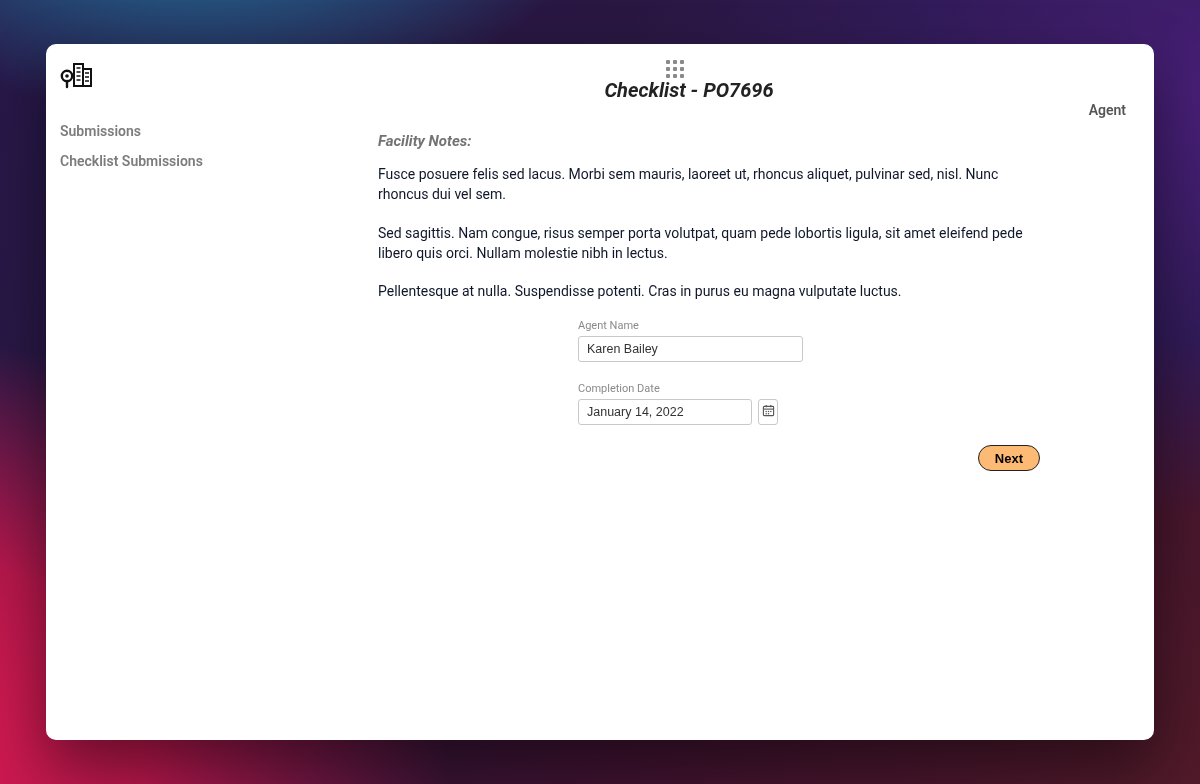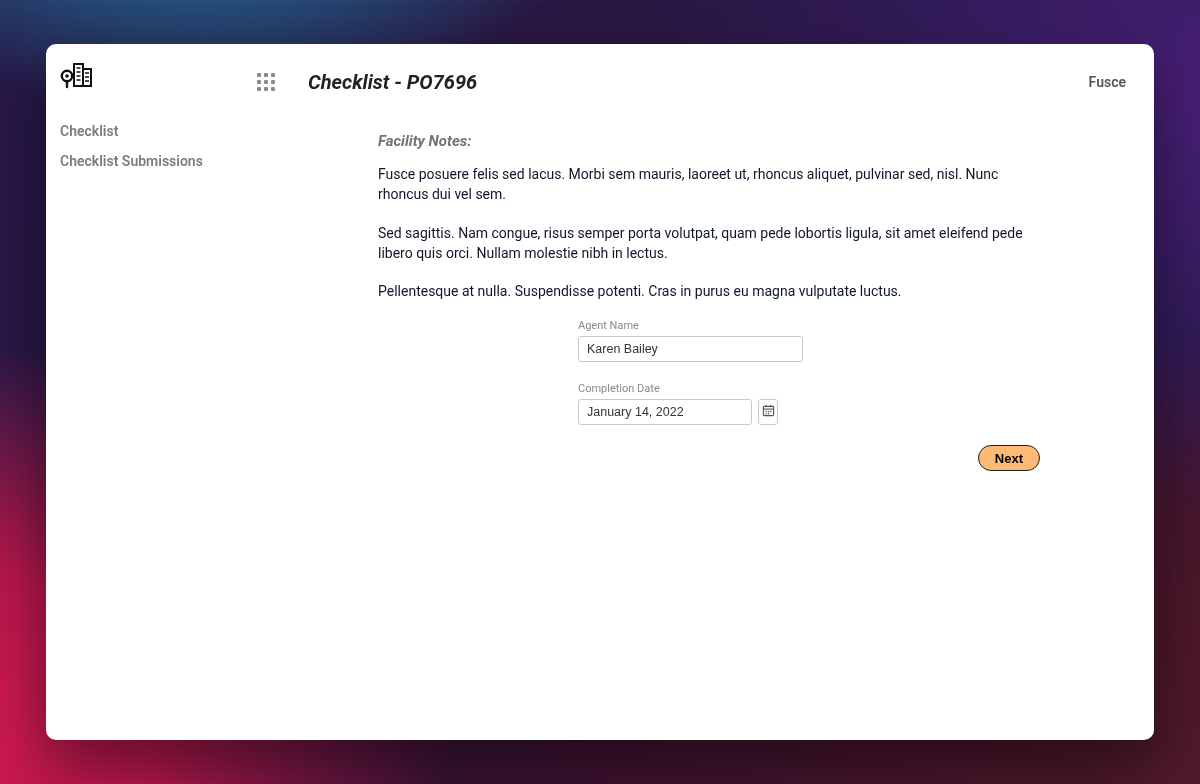--- a/index.html
+++ b/index.html
@@ -39,20 +39,21 @@
     .main {
       flex: 1;
       padding: 16px 0 0 0;
       position: relative;
     }
     .topbar {
       display: flex;
       align-items: center;
       padding: 0 28px 0 6px;
       height: 44px;
+      flex-direction: column;
     }
     .apps-btn {
       width: 28px; height: 28px;
       display: flex; align-items: center; justify-content: center;
       cursor: pointer;
       margin-right: 28px;
     }
     .apps-grid {
       display: grid;
       grid-template-columns: repeat(3, 4px);
@@ -140,41 +141,41 @@
           <line x1="16.5" y1="8" x2="20.5" y2="8" stroke="#111" stroke-width="1.6"></line>
           <line x1="16.5" y1="12" x2="20.5" y2="12" stroke="#111" stroke-width="1.6"></line>
           <line x1="16.5" y1="16" x2="20.5" y2="16" stroke="#111" stroke-width="1.6"></line>
           <line x1="16.5" y1="20" x2="20.5" y2="20" stroke="#111" stroke-width="1.6"></line>
           <rect x="23" y="9" width="8" height="17" fill="none" stroke="#111" stroke-width="2"></rect>
           <line x1="25" y1="13" x2="29" y2="13" stroke="#111" stroke-width="1.4"></line>
           <line x1="25" y1="17" x2="29" y2="17" stroke="#111" stroke-width="1.4"></line>
           <line x1="25" y1="21" x2="29" y2="21" stroke="#111" stroke-width="1.4"></line>
         </svg>
       </span>
-      <div class="nav-item">Checklist</div>
+      <div class="nav-item">Submissions</div>
       <div class="nav-item">Checklist Submissions</div>
     </aside>
 
     <main class="main">
       <div class="topbar">
         <div class="apps-btn">
           <span class="apps-grid">
             <span></span>
               <span></span>
               <span></span>
             <span></span>
               <span></span>
               <span></span>
             <span></span>
               <span></span>
               <span></span>
           </span>
         </div>
         <h1 class="page-title">Checklist - PO7696</h1>
-        <a class="cancel">Fusce</a>
+        <a class="cancel">Agent</a>
       </div>
 
       <div class="content">
         <h3 class="facility-notes-head">Facility Notes:</h3>
         <div class="notes">
           <p>Fusce posuere felis sed lacus. Morbi sem mauris, laoreet ut, rhoncus aliquet, pulvinar sed, nisl. Nunc rhoncus dui vel sem.</p>
           <p>Sed sagittis. Nam congue, risus semper porta volutpat, quam pede lobortis ligula, sit amet eleifend pede libero quis orci. Nullam molestie nibh in lectus.</p>
           <p>Pellentesque at nulla. Suspendisse potenti. Cras in purus eu magna vulputate luctus.</p>
         </div>
 

